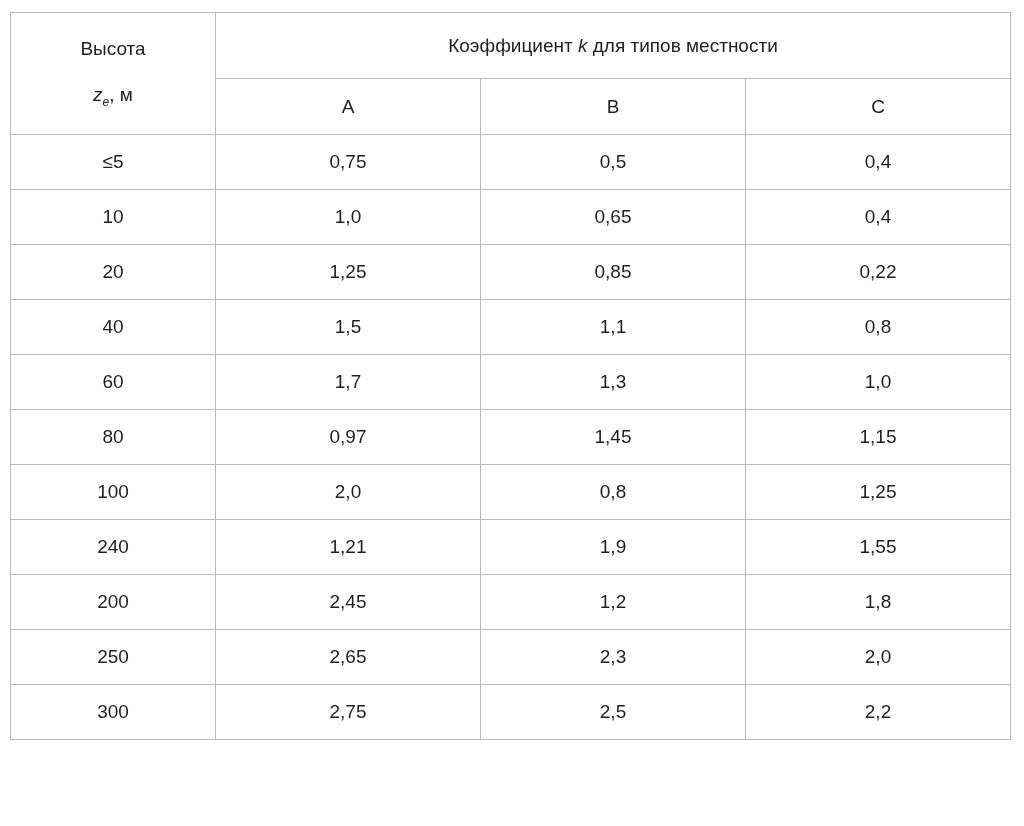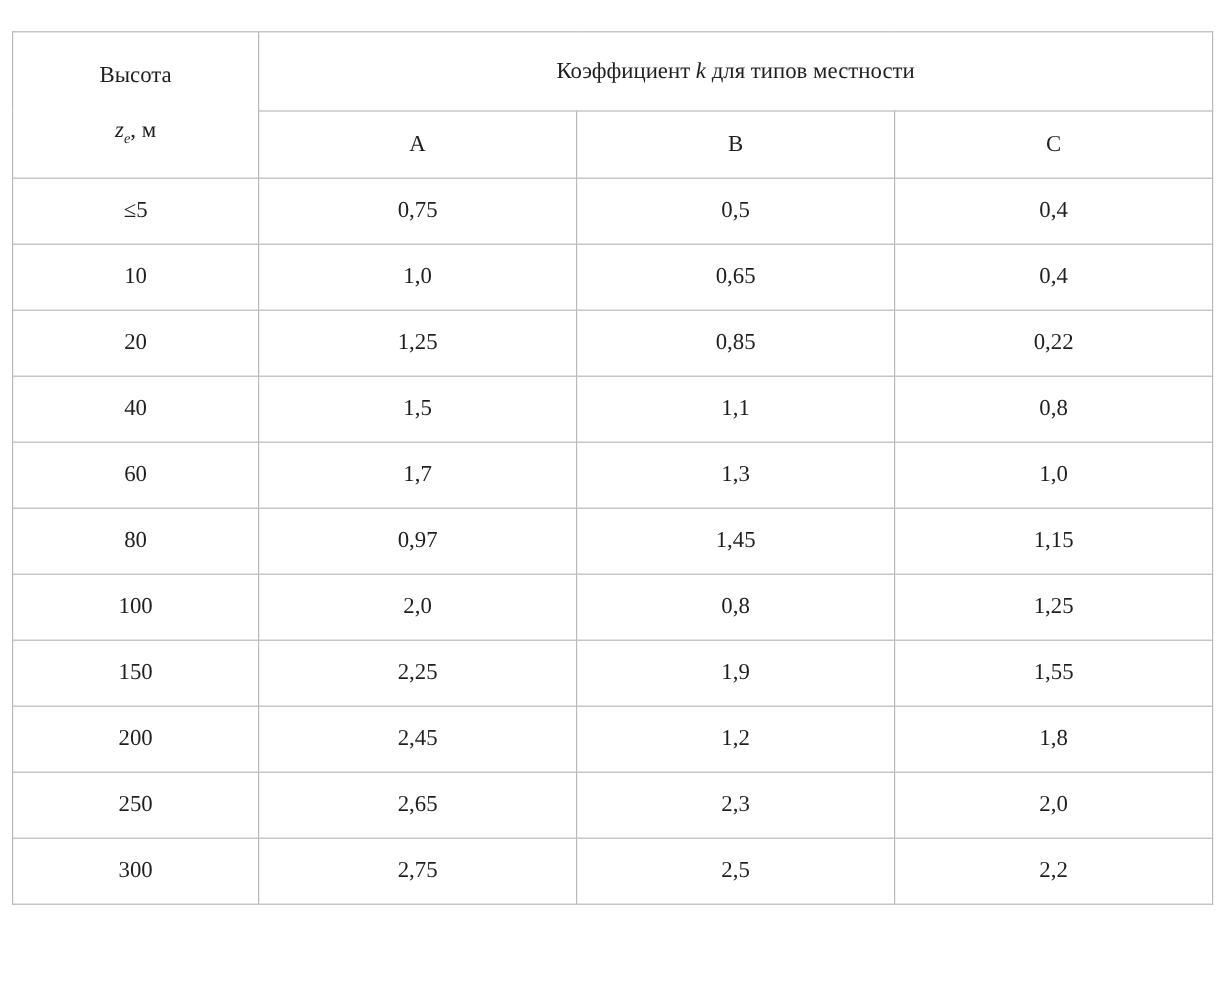--- a/index.html
+++ b/index.html
@@ -18,22 +18,21 @@
     width: 1024px;
     height: 826px;
     position: relative;
     box-sizing: border-box;
     padding: 10px 12px 10px 10px;
   }
   table.k-table {
     border-collapse: collapse;
     width: 1000px;
     table-layout: fixed;
-    margin-top: 16px;
-    font-family: Liberation Serif, serif;
+    margin-top: 2px;
   }
   table.k-table td,
   table.k-table th {
     border: 1px solid #b9b9b9;
     font-weight: normal;
     font-size: 19px;
     color: #1f1f1f;
     text-align: center;
     vertical-align: middle;
     padding: 0;
@@ -148,22 +147,22 @@
         <td class="data">1,45</td>
         <td class="data">1,15</td>
       </tr>
       <tr>
         <td class="data">100</td>
         <td class="data">2,0</td>
         <td class="data">0,8</td>
         <td class="data">1,25</td>
       </tr>
       <tr>
-        <td class="data">150</td>
-        <td class="data">2,25</td>
+        <td class="data">240</td>
+        <td class="data">1,21</td>
         <td class="data">1,9</td>
         <td class="data">1,55</td>
       </tr>
       <tr>
         <td class="data">200</td>
         <td class="data">2,45</td>
         <td class="data">1,2</td>
         <td class="data">1,8</td>
       </tr>
       <tr>

